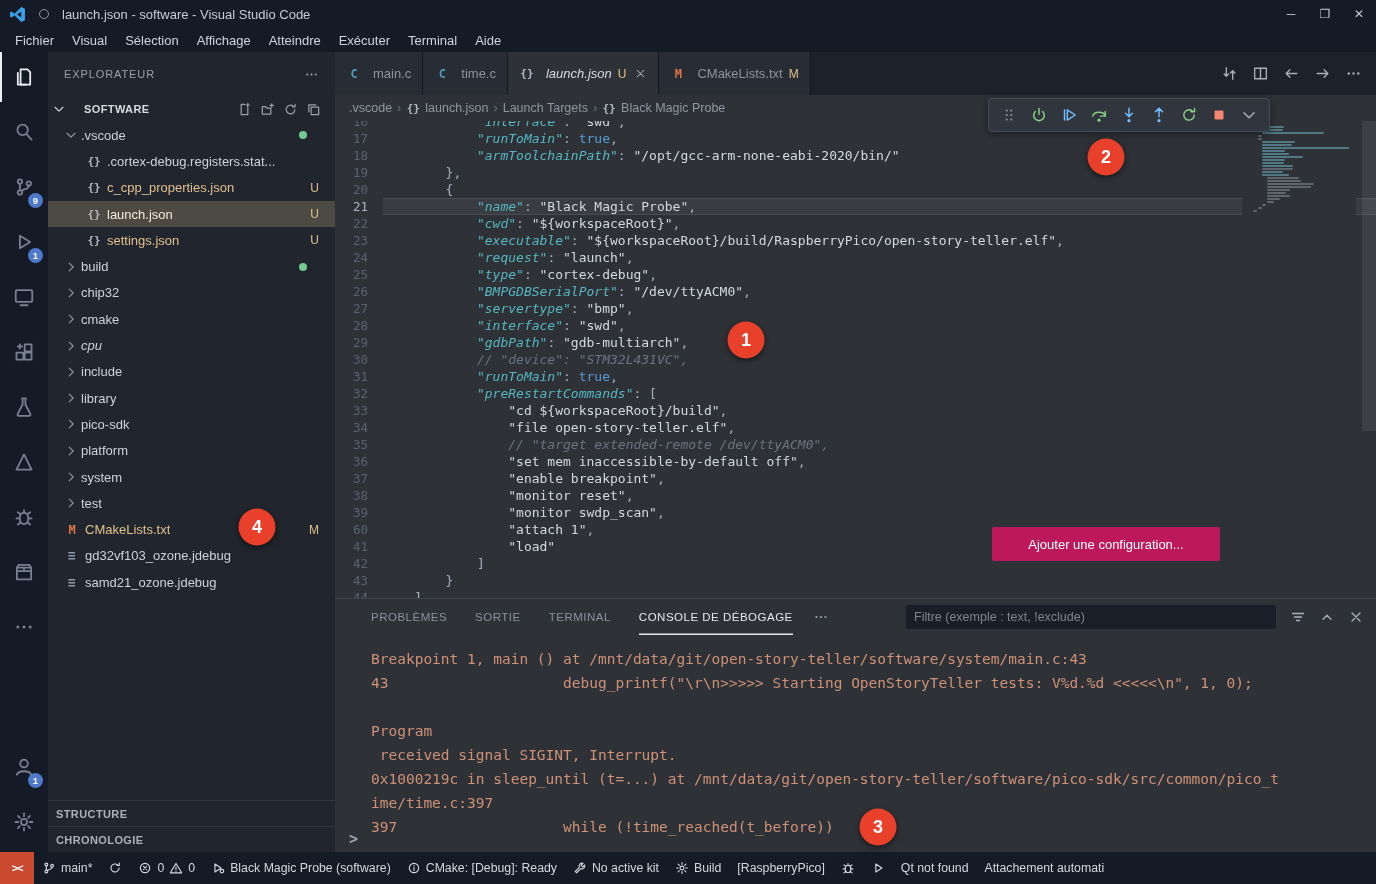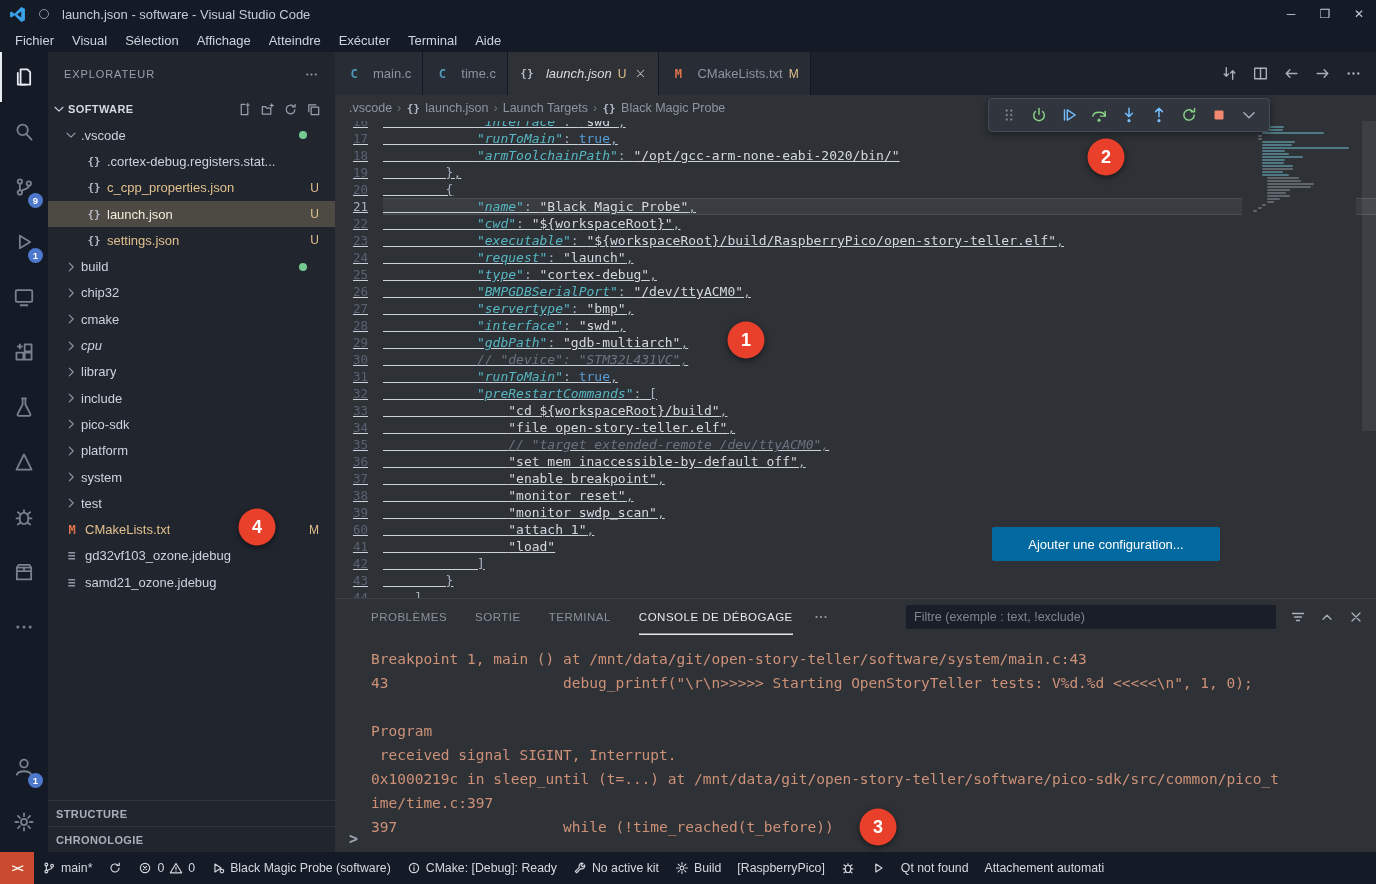--- a/index.html
+++ b/index.html
@@ -26,21 +26,21 @@
   .act-item{width:48px;height:50px;margin-bottom:5px;position:relative;display:flex;align-items:center;justify-content:center;color:#78818f;}
   .act-item svg{width:22px;height:22px;}
   .act-item.active{color:#e9ecf1;box-shadow:inset 2px 0 0 #e9ecf1;}
   .act-badge{position:absolute;right:5px;bottom:4px;min-width:15px;height:15px;border-radius:8px;background:var(--badge);color:#fff;font-size:9.5px;font-weight:bold;display:flex;align-items:center;justify-content:center;padding:0 4px;}
   .act-bottom{margin-top:auto;display:flex;flex-direction:column;align-items:center;}
   
   .sidebar{position:absolute;left:48px;top:52px;width:287px;height:800px;background:var(--side);display:flex;flex-direction:column;overflow:hidden;}
   .sidebar-title-row{height:44px;flex:none;display:flex;align-items:center;padding:0 16px;}
   .sidebar-title{font-size:11px;letter-spacing:.9px;color:#9aa1ac;}
   .sidebar-title-row .sec-act{margin-left:auto;}
-  .section-row{height:26px;flex:none;display:flex;align-items:center;padding:0 4px;}
+  .section-row{height:26px;flex:none;display:flex;align-items:center;padding:0 4px;gap:16px;}
   .section-label{font-size:11px;font-weight:bold;letter-spacing:.4px;color:#d6dae1;margin-left:2px;}
   .sec-chev svg{width:14px;height:14px;}
   .section-actions{margin-left:auto;display:flex;gap:8px;padding-right:10px;}
   .sec-act{color:#9aa1ac;display:flex;}
   .sec-act svg{width:15px;height:15px;}
   .tree{flex:1;overflow:hidden;}
   .tree-row{height:26.3px;display:flex;align-items:center;position:relative;font-size:13px;color:#ccd2dc;cursor:default;}
   .tree-row.selected{background:#4d4a43;}
   .tree-row .chev{color:#8f97a3;margin-right:3px;display:flex;}
   .tree-row .chev svg{width:14px;height:14px;}
@@ -62,36 +62,36 @@
   .tab .git-badge{color:var(--git);font-size:12px;}
   .tab-close{color:#aab1bc;display:flex;margin-left:2px;}
   .tab-close svg{width:13px;height:13px;}
   .tab-actions{margin-left:auto;display:flex;align-items:center;gap:14px;padding:0 14px;color:#a8afba;}
   .tab-actions .ic svg{width:17px;height:17px;}
   .breadcrumb{height:26px;flex:none;display:flex;align-items:center;padding-left:14px;font-size:12.5px;color:#8e96a2;gap:5px;background:var(--editor);}
   .bc-sep{color:#6d7582;}
   .breadcrumb .fic{margin-right:0;width:14px;}
   
   .code-area{height:477px;flex:none;position:relative;overflow:hidden;}
-  .code-lines{margin-top:-8px;text-decoration:underline;}
+  .code-lines{margin-top:-8px;}
   .code-row{display:flex;height:17px;line-height:17px;font-family:"DejaVu Sans Mono",monospace;font-size:13px;white-space:pre;}
   .ln{width:48px;flex:none;text-align:right;padding-right:15px;color:#596273;font-size:12.5px;}
   .lt{flex:1;}
   .code-row.current .lt{background:rgba(255,255,255,.055);box-shadow:inset 0 1px 0 rgba(255,255,255,.09),inset 0 -1px 0 rgba(255,255,255,.09);}
   .code-row.current .ln{color:#aab4c2;}
   .tok-p{color:#a8b0bc;}
   .tok-k{color:#56b6c2;font-style:italic;}
   .tok-s{color:#d4d8df;}
   .tok-b{color:#569cd6;}
   .tok-c{color:#6b7380;font-style:italic;}
   .minimap{position:absolute;right:20px;top:0;width:114px;height:140px;background:var(--editor);padding:5px 6px;}
   .mm-line{height:2px;margin-bottom:1px;border-radius:1px;}
   .ed-scrollbar{position:absolute;right:0;top:0;width:14px;height:476px;}
   .ed-scrollbar .slider{width:100%;height:310px;background:rgba(255,255,255,.07);}
-  .config-btn{position:absolute;left:657px;top:406px;width:228px;height:34px;background:#0369a1;color:#fff;font-size:13px;display:flex;align-items:center;justify-content:center;border:none;border-radius:2px;font-family:inherit;}
+  .config-btn{position:absolute;left:657px;top:406px;width:228px;height:34px;background:#be185d;color:#fff;font-size:13px;display:flex;align-items:center;justify-content:center;border:none;border-radius:2px;font-family:inherit;}
   
   .debug-toolbar{position:absolute;left:988px;top:98px;height:34px;display:flex;align-items:center;gap:6px;padding:0 8px;background:#31363e;border:1px solid #444c58;border-radius:4px;box-shadow:0 2px 7px rgba(0,0,0,.45);z-index:20;}
   .dbg-btn{display:flex;align-items:center;justify-content:center;width:24px;height:28px;}
   .dbg-btn svg{width:18px;height:18px;}
   
   .panel{height:254px;flex:none;border-top:1px solid rgba(255,255,255,.08);position:relative;background:var(--editor);}
   .panel-header{height:36px;display:flex;align-items:center;padding:0 12px 0 36px;}
   .panel-tabs{display:flex;gap:28px;height:100%;align-items:center;}
   .panel-tab{font-size:11.5px;letter-spacing:.5px;color:#8b919c;height:100%;display:flex;align-items:center;white-space:nowrap;}
   .panel-tab.active{color:#e4e7ec;box-shadow:inset 0 -1.5px 0 #e4e7ec;}
@@ -364,29 +364,29 @@
             </svg>
           </span>
           <span class="tree-label">cpu</span>
         </div>
         <div class="tree-row" style="padding-left: 16px;">
           <span class="chev">
             <svg viewBox="0 0 16 16" fill="none" stroke="currentColor" stroke-width="1.3" stroke-linecap="round" stroke-linejoin="round">
               <path d="M6 3.5 10.5 8 6 12.5"></path>
             </svg>
           </span>
+          <span class="tree-label">include</span>
+        </div>
+        <div class="tree-row" style="padding-left: 16px;">
+          <span class="chev">
+            <svg viewBox="0 0 16 16" fill="none" stroke="currentColor" stroke-width="1.3" stroke-linecap="round" stroke-linejoin="round">
+              <path d="M6 3.5 10.5 8 6 12.5"></path>
+            </svg>
+          </span>
           <span class="tree-label">library</span>
-        </div>
-        <div class="tree-row" style="padding-left: 16px;">
-          <span class="chev">
-            <svg viewBox="0 0 16 16" fill="none" stroke="currentColor" stroke-width="1.3" stroke-linecap="round" stroke-linejoin="round">
-              <path d="M6 3.5 10.5 8 6 12.5"></path>
-            </svg>
-          </span>
-          <span class="tree-label">include</span>
         </div>
         <div class="tree-row" style="padding-left: 16px;">
           <span class="chev">
             <svg viewBox="0 0 16 16" fill="none" stroke="currentColor" stroke-width="1.3" stroke-linecap="round" stroke-linejoin="round">
               <path d="M6 3.5 10.5 8 6 12.5"></path>
             </svg>
           </span>
           <span class="tree-label">pico-sdk</span>
         </div>
         <div class="tree-row" style="padding-left: 16px;">

